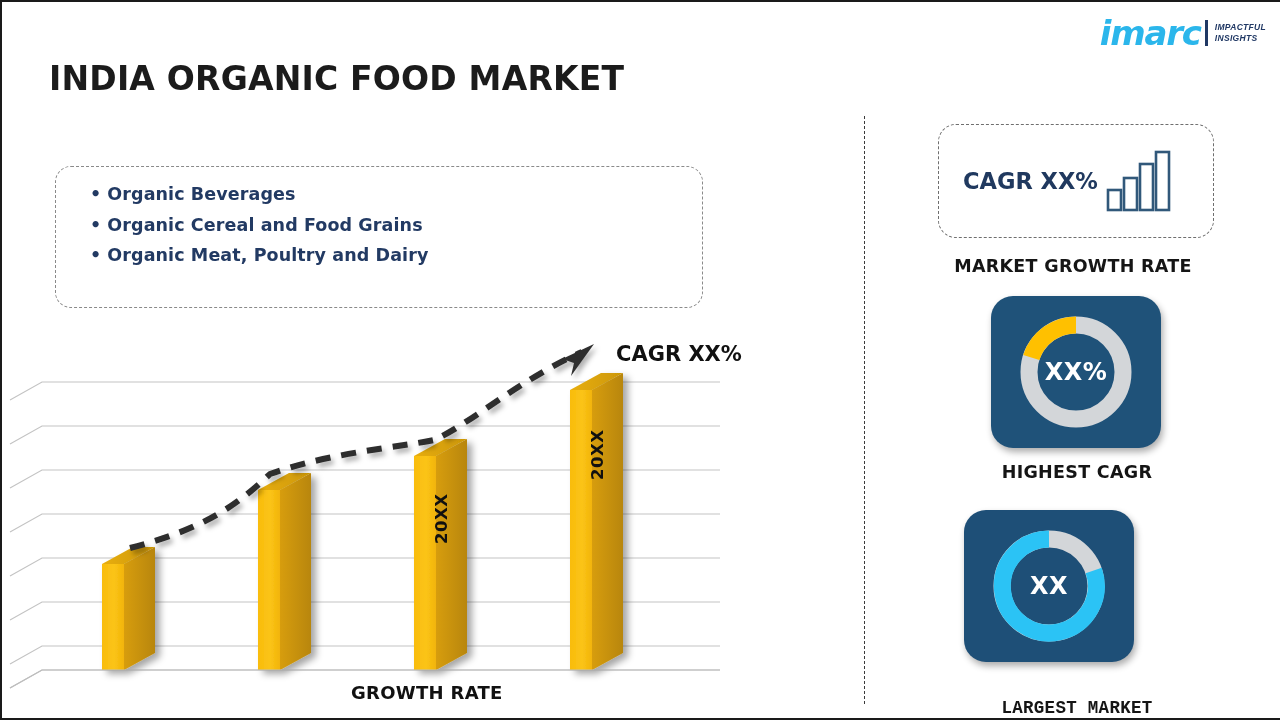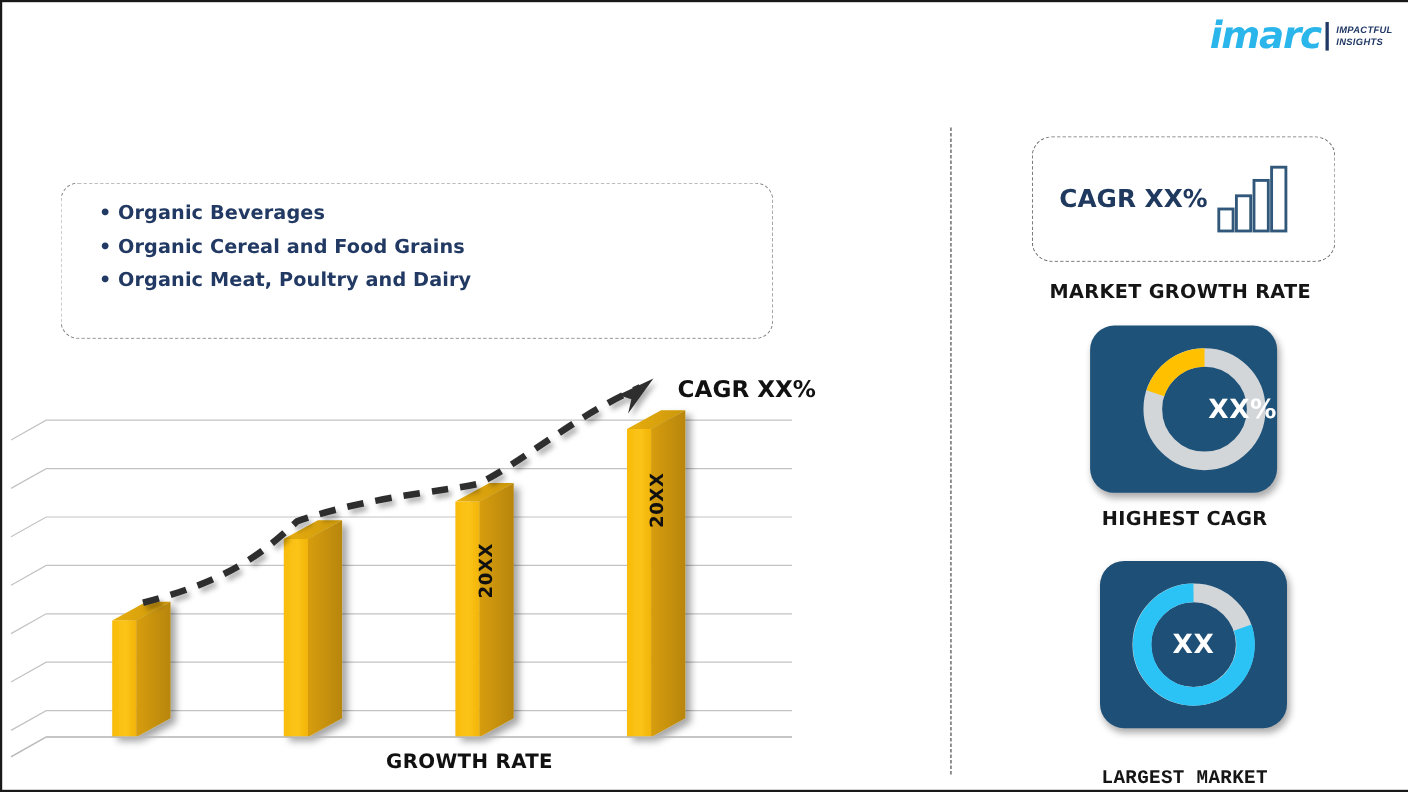--- a/index.html
+++ b/index.html
@@ -104,22 +104,22 @@
     font-size: 17.5px; font-weight: bold; color: #151515;
     font-family: "DejaVu Sans", sans-serif; letter-spacing: .3px;
   }
   #lbl-growth { left: 0; top: 254px; }
 
   .tile {
     position: absolute; width: 170px; height: 152px;
     border-radius: 22px; box-shadow: 2px 4px 7px rgba(0,0,0,.33);
     display: flex; align-items: center; justify-content: center;
   }
-  #tile-cagr { left: 989px; top: 294px; background: #1F5279; justify-content: flex-end; }
-  #tile-market { left: 998px; top: 508px; background: #1E4F77; }
+  #tile-cagr { left: 989px; top: 294px; background: #1F5279; }
+  #tile-market { left: 962px; top: 508px; background: #1E4F77; }
   .tile .val {
     position: absolute; color: #ffffff; font-weight: bold;
     font-family: "DejaVu Sans", sans-serif; font-size: 24px; letter-spacing: .5px;
   }
   #lbl-highest { left: 925px; width: 300px; top: 460px; }
   #lbl-largest { left: 925px; width: 300px; top: 696px; font-family: Liberation Mono, monospace; }
 </style>
 </head>
 <body>
 
@@ -127,20 +127,21 @@
 
   <div id="logo">
     <span class="word">imarc</span>
     <span class="bar"></span>
     <span>
       <div class="tag">IMPACTFUL</div>
       <div class="tag">INSIGHTS</div>
     </span>
   </div>
 
+  <div id="title">INDIA ORGANIC FOOD MARKET</div>
 
   <ul id="bullet-box">
     <li>Organic Beverages</li>
     <li>Organic Cereal and Food Grains</li>
     <li>Organic Meat, Poultry and Dairy</li>
   </ul>
 
   <div id="divider"></div>
 
   <div id="chart">

